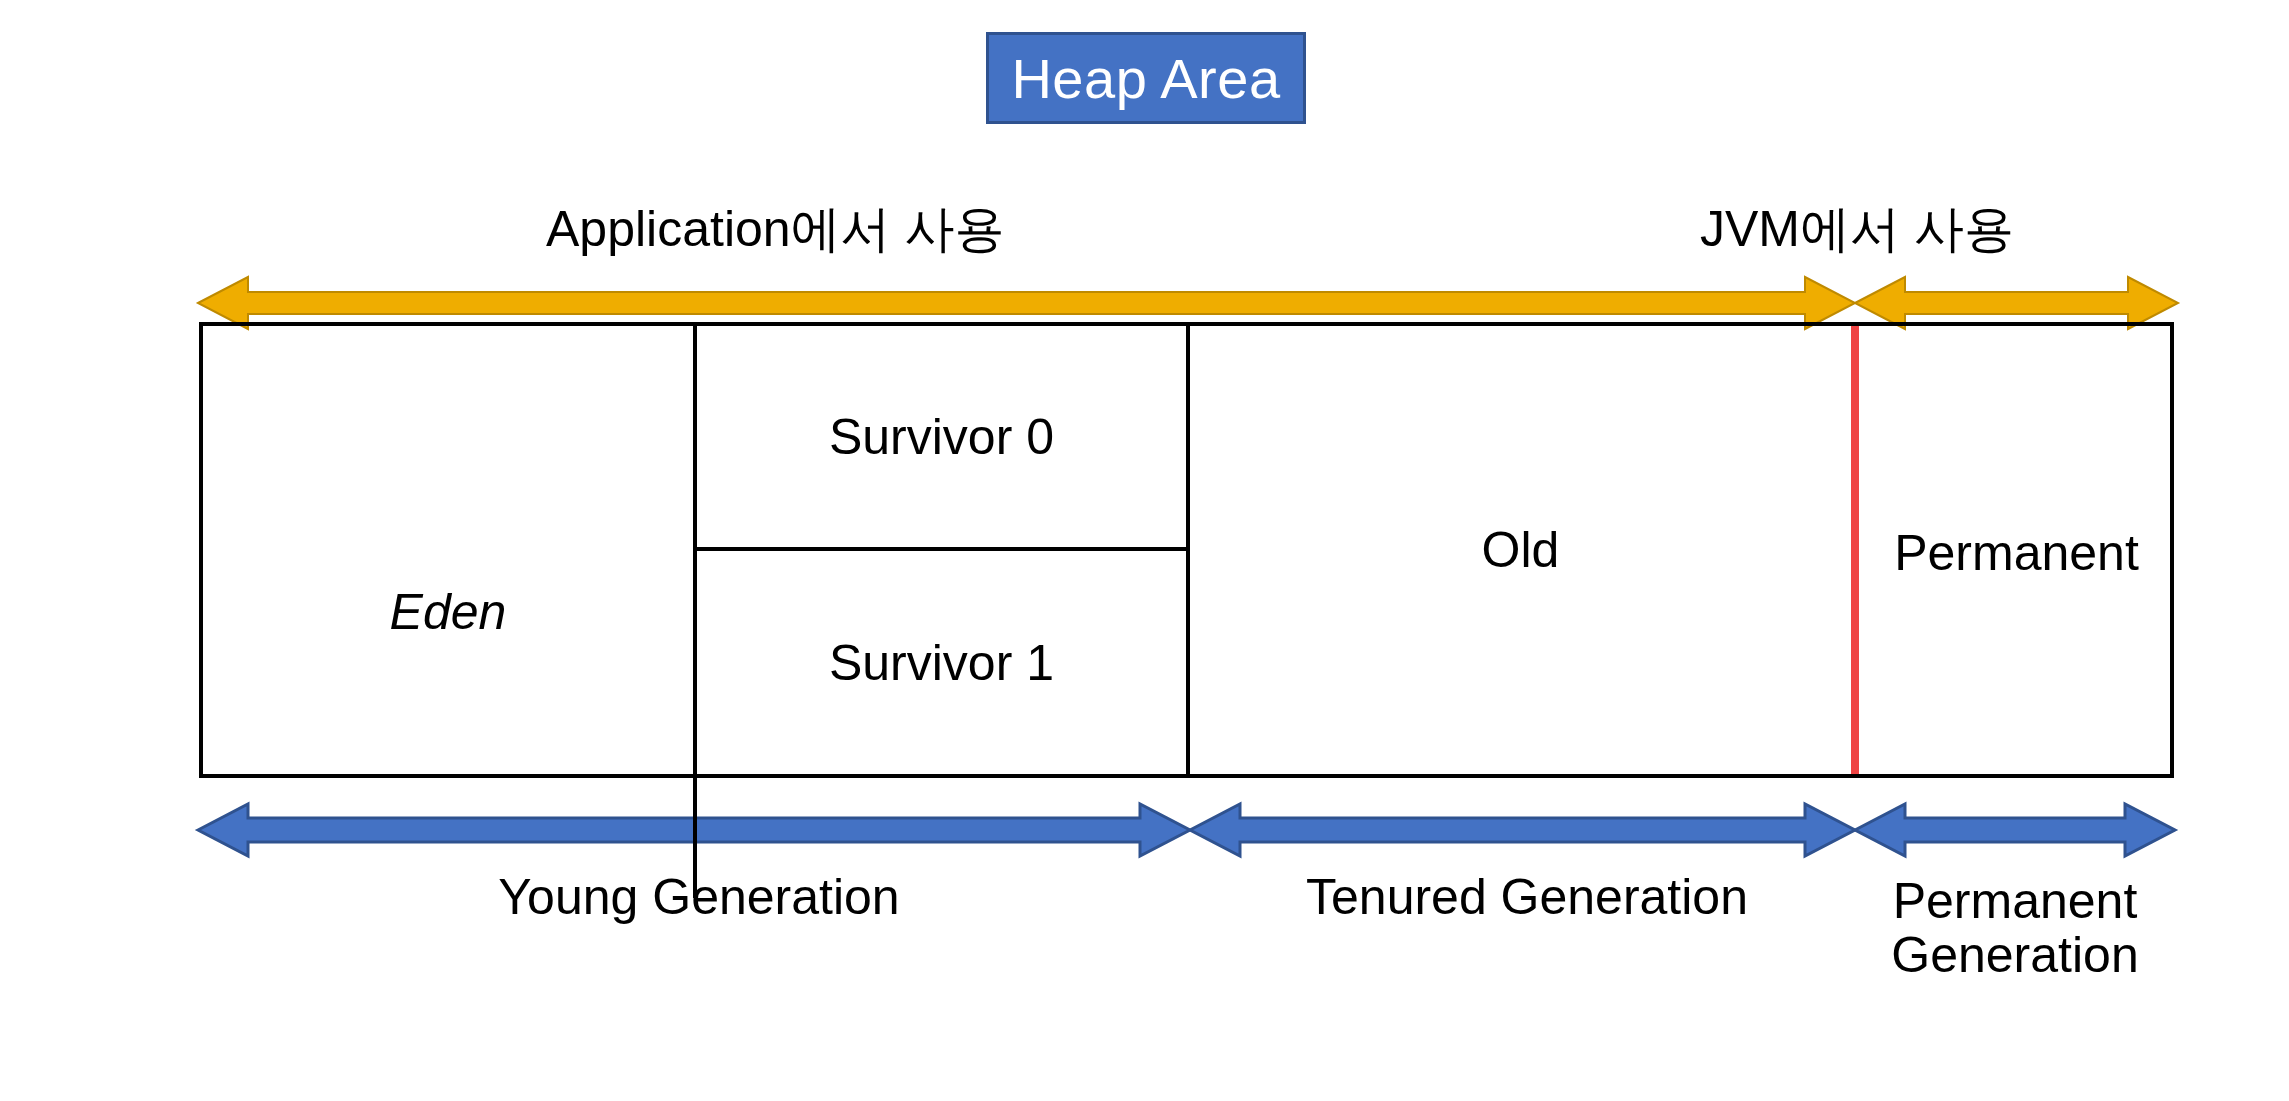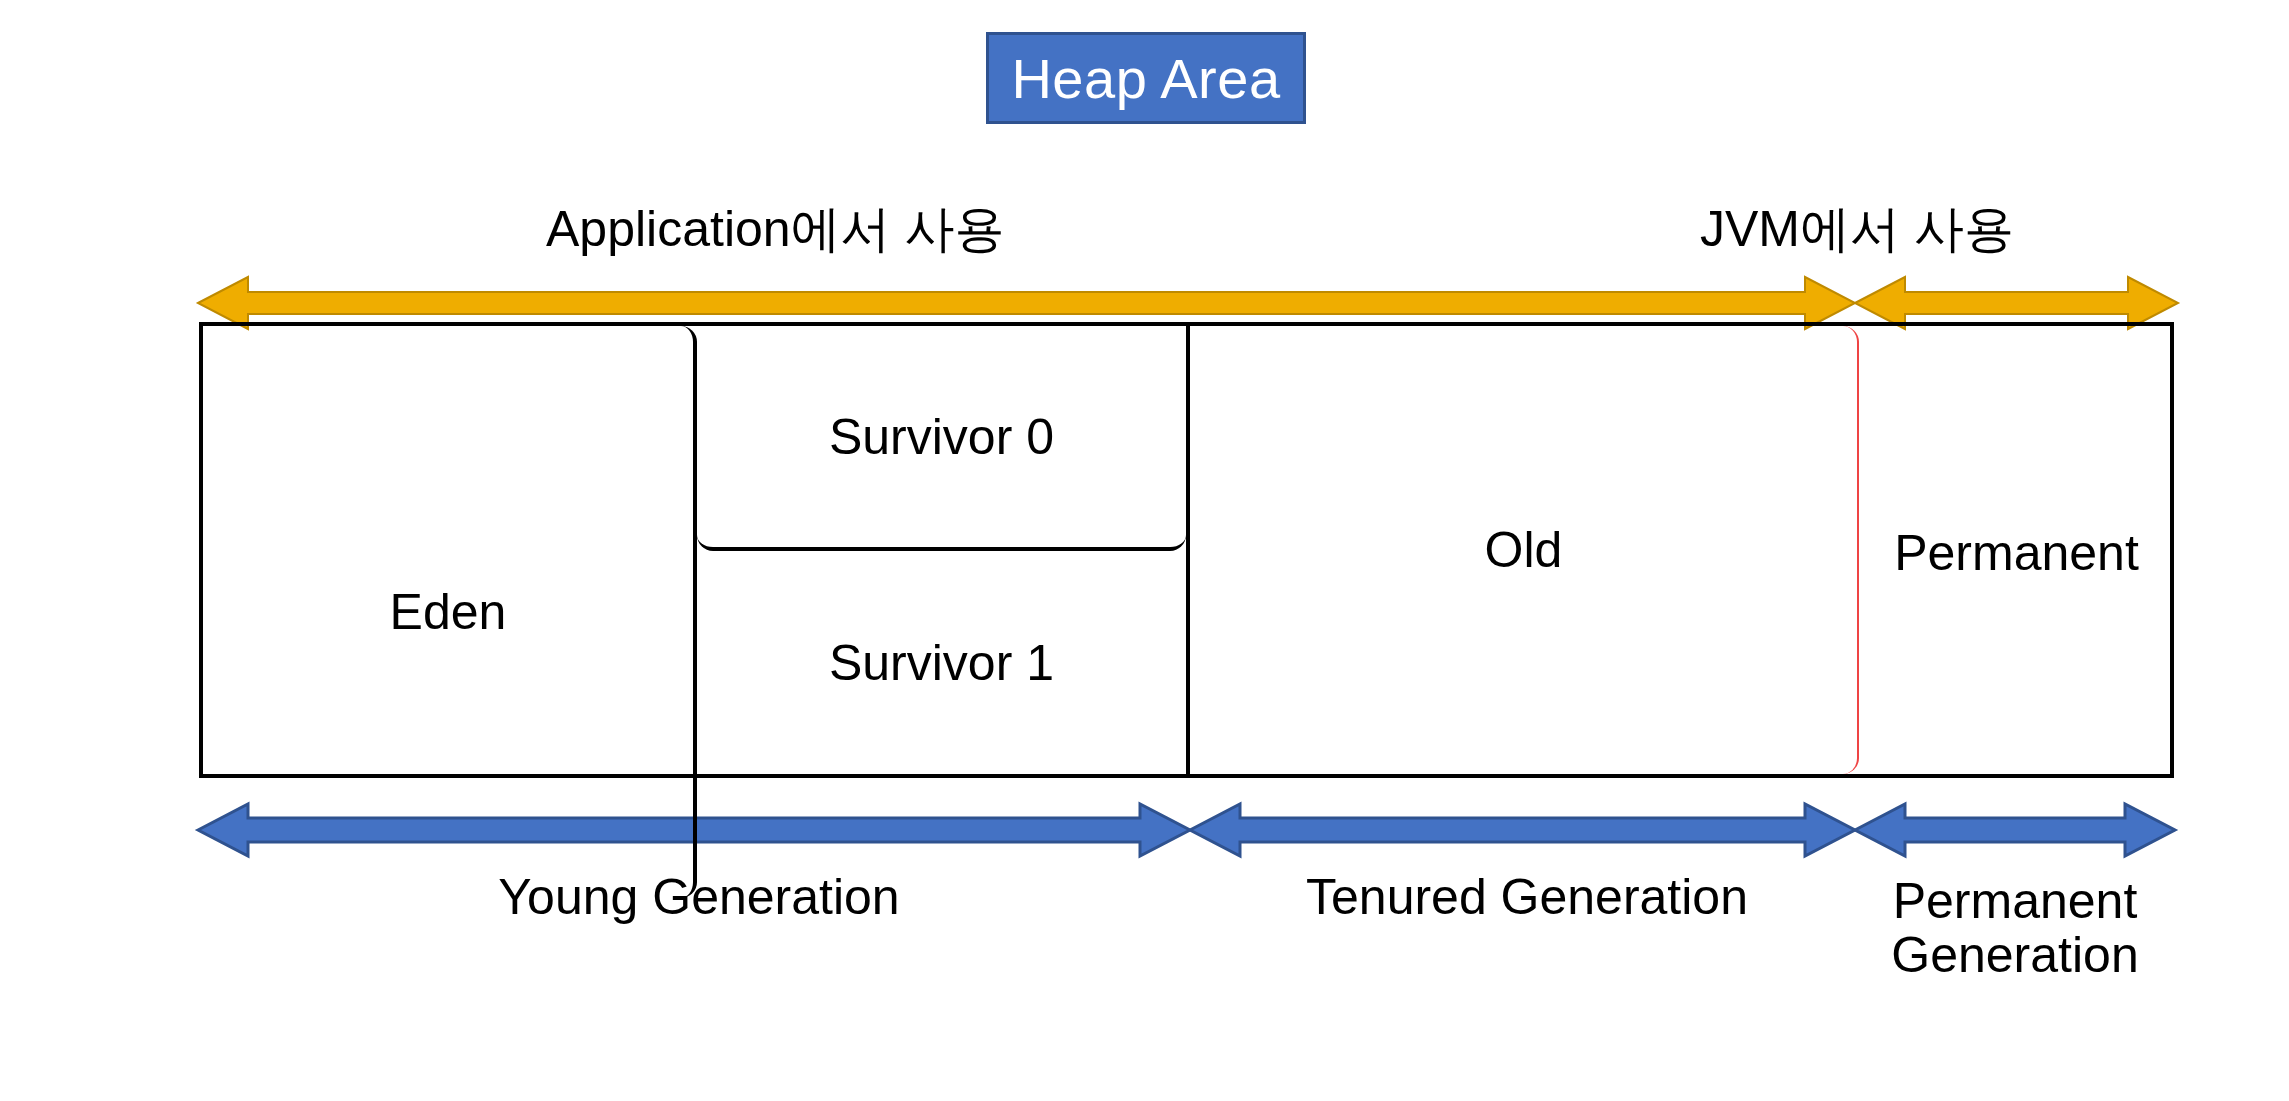--- a/index.html
+++ b/index.html
@@ -69,29 +69,29 @@
     border: 4px solid #000000;
   }
   .region {
     position: absolute;
     box-sizing: border-box;
     display: flex;
     align-items: center;
     justify-content: center;
     font-size: 50px;
     color: #000000;
-    border-radius: 16px;
   }
   
   #region-eden {
     left: 0px;
     top: 0px;
     width: 494px;
     height: 572px;
     border-right: 4px solid #000000;
+    font-style: italic;
   }
   
   #survivor-column {
     position: absolute;
     left: 494px;
     top: 0px;
     width: 493px;
     height: 452px;
     box-sizing: border-box;
     border-right: 4px solid #000000;
@@ -110,21 +110,21 @@
     width: 489px;
     height: 223px;
     justify-content: center;
   }
   
   #region-old {
     left: 987px;
     top: 0px;
     width: 669px;
     height: 448px;
-    border-right: 2px solid #ef4444;
+    border-right: 8px solid #ef4444;
   }
   
   #region-permanent {
     left: 1656px;
     top: 0px;
     width: 315px;
     height: 448px;
     align-items: flex-start;
     padding-top: 198px;
   }

